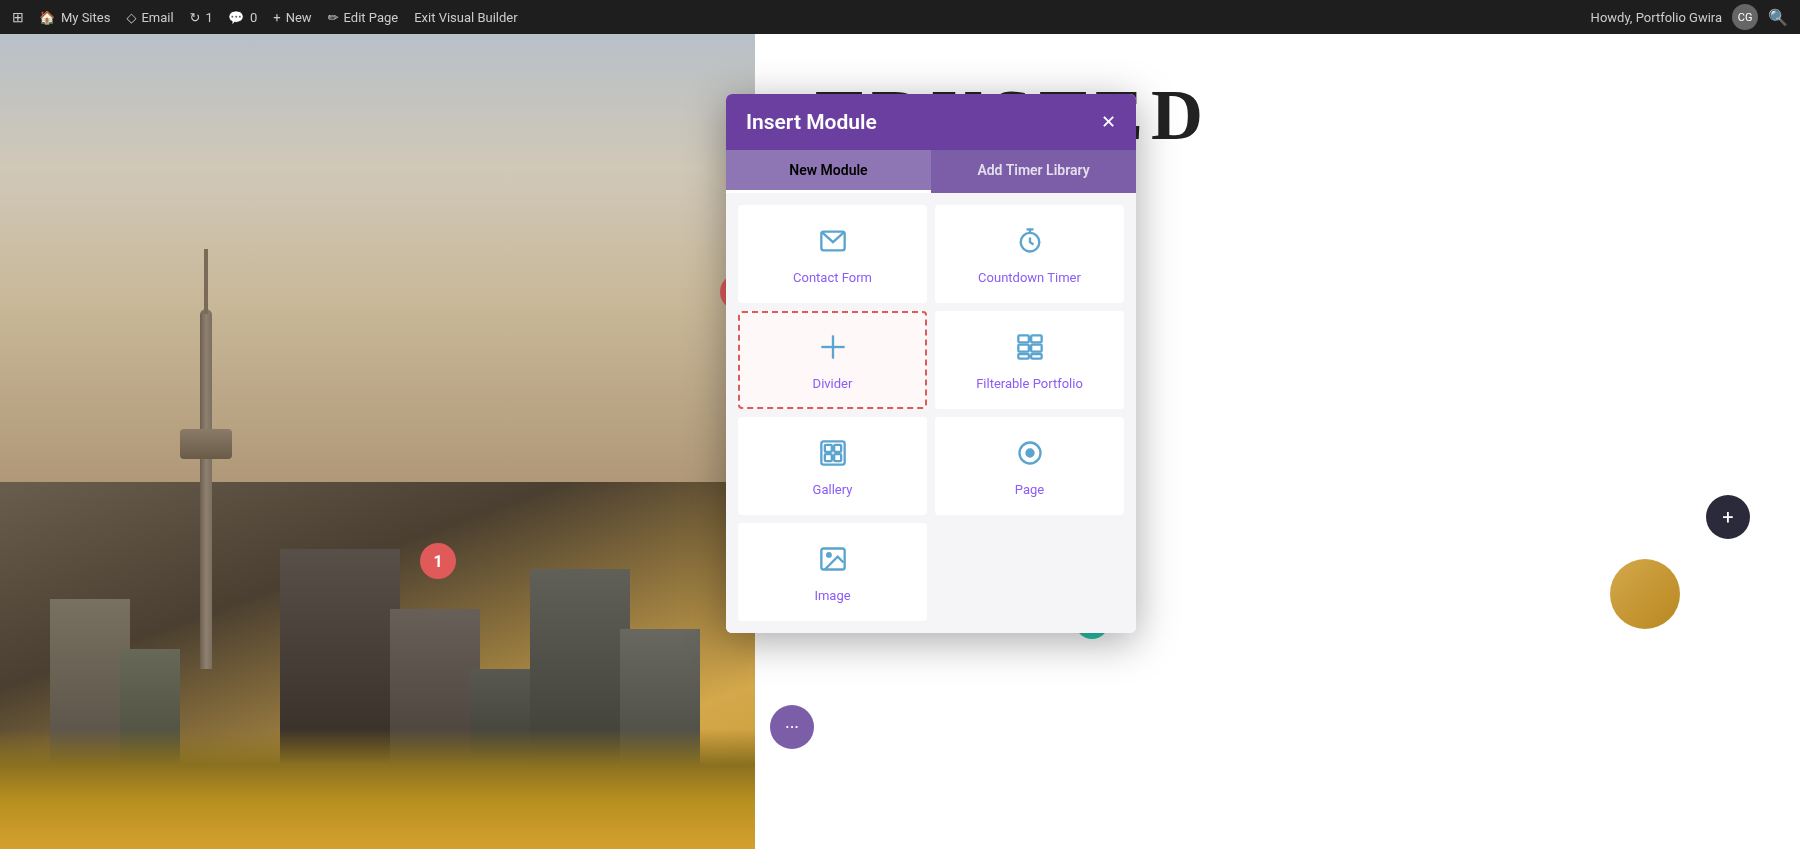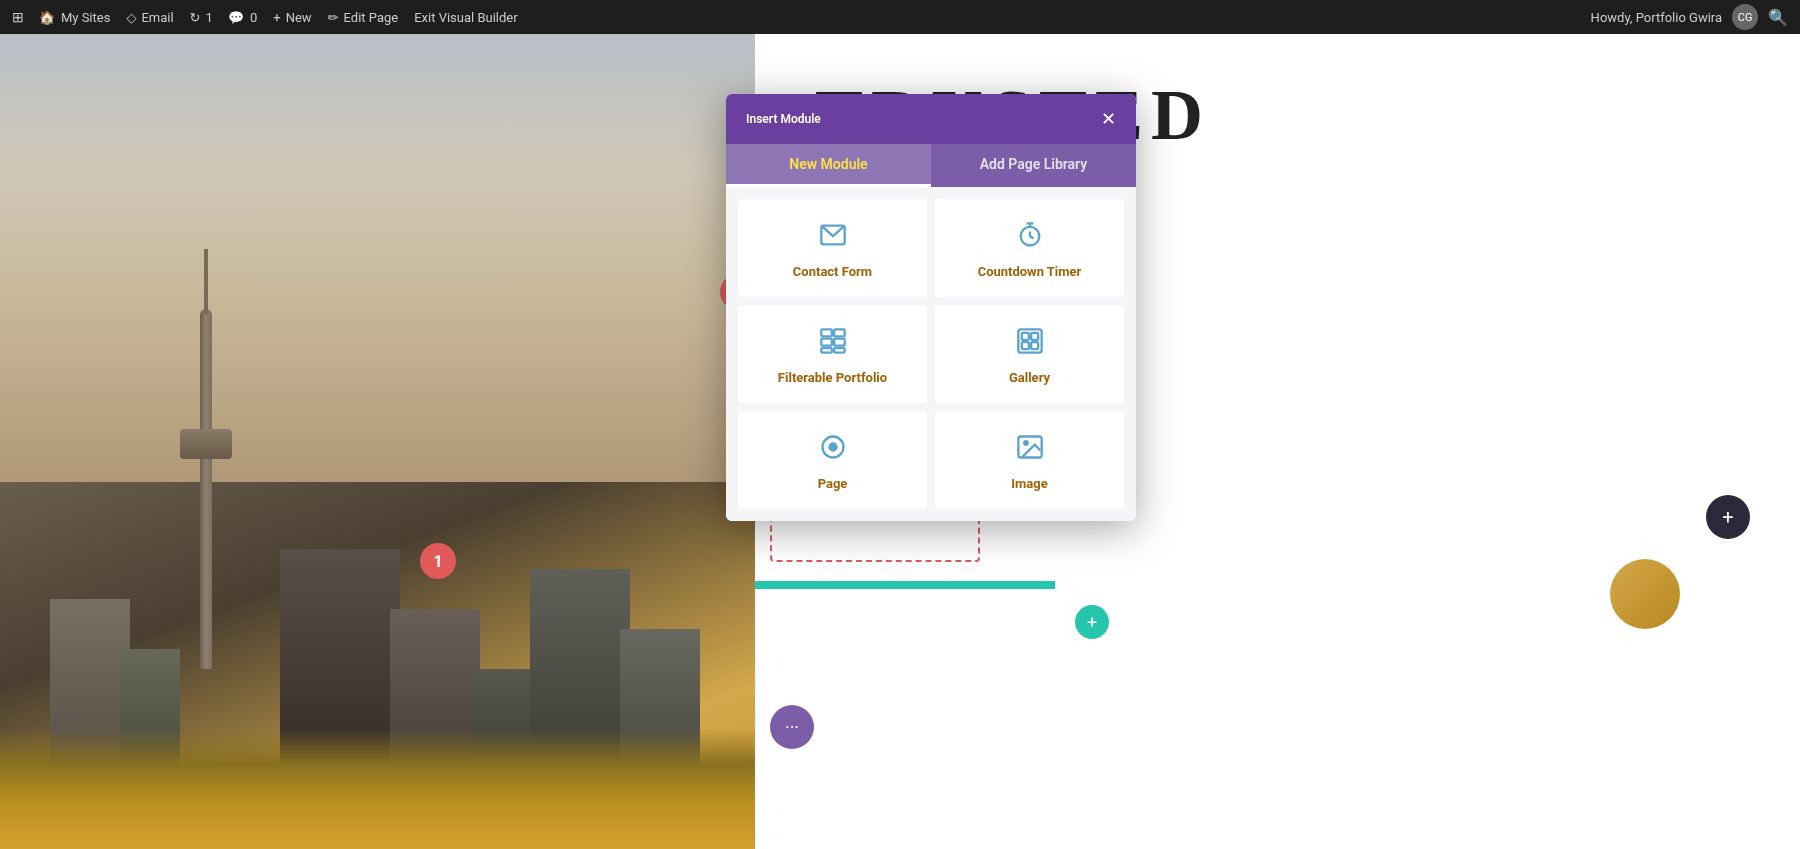--- a/index.html
+++ b/index.html
@@ -273,21 +273,21 @@
     }
     .modal-header {
       background: #6a3fa0;
       padding: 16px 20px;
       display: flex;
       align-items: center;
       justify-content: space-between;
     }
     .modal-title {
       color: #fff;
-      font-size: 12px;
+      font-size: 21px;
       font-weight: 600;
     }
     .modal-close {
       color: #fff;
       font-size: 18px;
       cursor: pointer;
       background: none;
       border: none;
       line-height: 1;
     }
@@ -299,21 +299,21 @@
       flex: 1;
       padding: 12px;
       text-align: center;
       font-size: 14px;
       font-weight: 600;
       cursor: pointer;
       color: rgba(255,255,255,0.8);
       border-bottom: 3px solid transparent;
     }
     .modal-tab.active {
-      color: #fde047;
+      color: #000000;
       border-bottom: 3px solid #fff;
       background: rgba(255,255,255,0.15);
     }
     .modal-body {
       background: #f5f5f8;
       padding: 12px;
     }
     .module-grid {
       display: grid;
       grid-template-columns: 1fr 1fr;
@@ -334,22 +334,22 @@
     .module-item.selected {
       border: 2px dashed #e05a5a;
       background: #fff8f8;
     }
     .module-icon {
       font-size: 22px;
       color: #5ba4cf;
     }
     .module-label {
       font-size: 13px;
-      color: #a16207;
-      font-weight: 700;
+      color: #8b5cf6;
+      font-weight: 400;
       text-align: right;
     }
 
     
     .svg-icon {
       width: 28px;
       height: 28px;
     }
   </style>
 </head>
@@ -443,21 +443,21 @@
 
   <div class="purple-dots-btn">···</div>
 
   <div class="modal-overlay">
     <div class="modal-header">
       <span class="modal-title">Insert Module</span>
       <button class="modal-close">✕</button>
     </div>
     <div class="modal-tabs">
       <div class="modal-tab active">New Module</div>
-      <div class="modal-tab">Add Page Library</div>
+      <div class="modal-tab">Add Timer Library</div>
     </div>
     <div class="modal-body">
       <div class="module-grid">
 
         <div class="module-item">
           <span class="module-icon">
             <svg class="svg-icon" viewBox="0 0 24 24" fill="none" stroke="#5ba4cf" stroke-width="2">
               <rect x="2" y="4" width="20" height="16" rx="2"></rect>
               <polyline points="2,4 12,13 22,4"></polyline>
             </svg>
@@ -470,20 +470,29 @@
             <svg class="svg-icon" viewBox="0 0 24 24" fill="none" stroke="#5ba4cf" stroke-width="2">
               <circle cx="12" cy="13" r="8"></circle>
               <polyline points="12,9 12,13 15,15"></polyline>
               <line x1="9" y1="2" x2="15" y2="2"></line>
               <line x1="12" y1="2" x2="12" y2="5"></line>
             </svg>
           </span>
           <span class="module-label">Countdown Timer</span>
         </div>
 
+        <div class="module-item selected">
+          <span class="module-icon">
+            <svg class="svg-icon" viewBox="0 0 24 24" fill="none" stroke="#5ba4cf" stroke-width="2">
+              <line x1="12" y1="2" x2="12" y2="22"></line>
+              <line x1="2" y1="12" x2="22" y2="12"></line>
+            </svg>
+          </span>
+          <span class="module-label">Divider</span>
+        </div>
 
 
         <div class="module-item">
           <span class="module-icon">
             <svg class="svg-icon" viewBox="0 0 24 24" fill="none" stroke="#5ba4cf" stroke-width="2">
               <rect x="2" y="2" width="9" height="6" rx="1"></rect>
               <rect x="13" y="2" width="9" height="6" rx="1"></rect>
               <rect x="2" y="10" width="9" height="6" rx="1"></rect>
               <rect x="13" y="10" width="9" height="6" rx="1"></rect>
               <rect x="2" y="18" width="9" height="4" rx="1"></rect>

